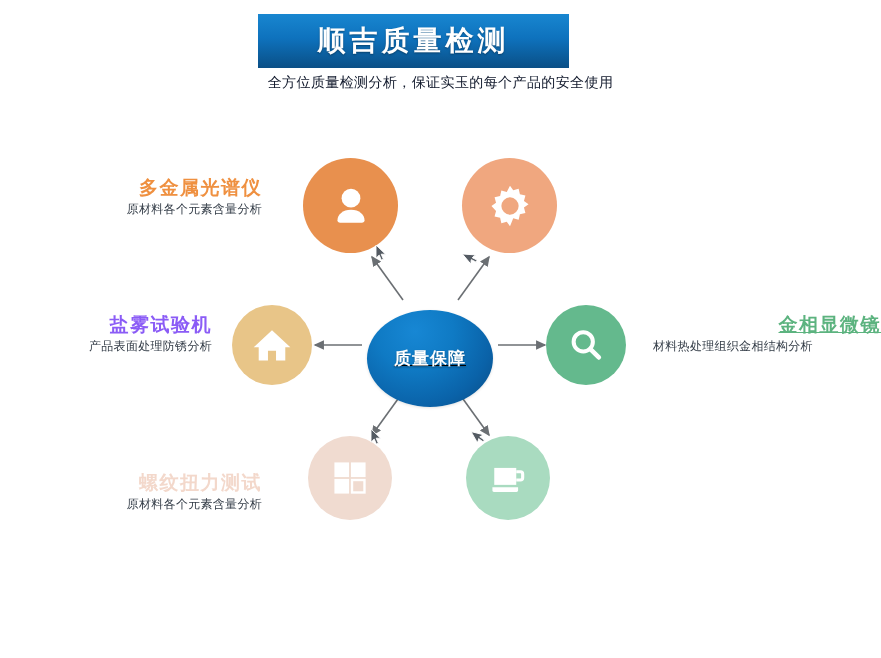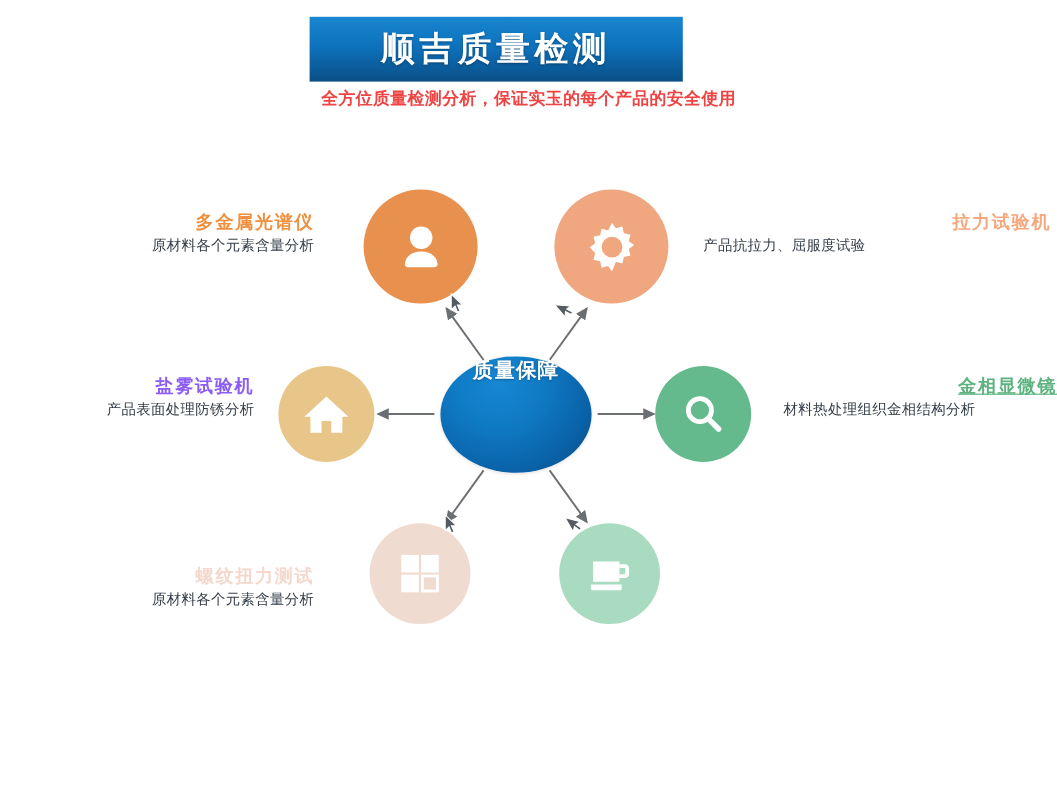--- a/index.html
+++ b/index.html
@@ -42,22 +42,22 @@
     text-shadow: 0 1px 2px rgba(0,0,0,0.35);
     line-height: 1;
   }
   .subtitle {
     position: absolute;
     left: 0;
     top: 74px;
     width: 881px;
     text-align: center;
     font-size: 14px;
-    font-weight: bold;
-    color: #ef4444;
+    font-weight: normal;
+    color: #0f172a;
     letter-spacing: 0.4px;
   }
 
   
   .stage {
     position: absolute;
     left: 0;
     top: 0;
     width: 881px;
     height: 658px;
@@ -67,29 +67,30 @@
     left: 0;
     top: 0;
     width: 881px;
     height: 658px;
   }
 
   
   .center-node {
     position: absolute;
     left: 367px;
-    top: 297px;
+    top: 310px;
     width: 126px;
     height: 97px;
     border-radius: 50%;
     background: radial-gradient(ellipse at 38% 22%, #1787d4 0%, #0f7ac4 35%, #0a62a8 70%, #0a4a80 100%);
     display: flex;
-    align-items: flex-start;
+    align-items: center;
     justify-content: center;
     box-shadow: 0 1px 3px rgba(0,0,0,0.12);
+    text-decoration: underline;
   }
   .center-node-label {
     color: #ffffff;
     font-size: 17px;
     font-weight: bold;
     letter-spacing: 1px;
     text-shadow: 0 1px 2px rgba(0,0,0,0.30);
   }
 
   
@@ -100,21 +101,21 @@
     align-items: center;
     justify-content: center;
   }
   .bubble svg { display: block; }
 
   
   .node-text { position: absolute; }
   .node-text.right { text-align: left; }
   .node-text.left  { text-align: right; }
   .node-title {
-    font-size: 15px;
+    font-size: 19px;
     font-weight: bold;
     letter-spacing: 1.5px;
     line-height: 1.25;
     white-space: nowrap;
     text-align: right;
   }
   .node-desc {
     font-size: 12px;
     color: #333c47;
     letter-spacing: 0.3px;
@@ -175,24 +176,20 @@
   </div>
 
   <div class="bubble" style="left:462px; top:158px; width:95px; height:95px; background:#f0a77f;">
     <span>
       <svg width="50" height="50" viewBox="0 0 48 48">
         <path fill="#ffffff" d="M24 4.5l3.1 4.4 5.2-1.4 1.2 5.3 5.3 1.2-1.4 5.2 4.4 3.1-4.4 3.1 1.4 5.2-5.3 1.2-1.2 5.3-5.2-1.4L24 43.5l-3.1-4.4-5.2 1.4-1.2-5.3-5.3-1.2 1.4-5.2L6.2 24l4.4-3.1-1.4-5.2 5.3-1.2 1.2-5.3 5.2 1.4z"></path>
         <circle cx="24" cy="24" r="8.3" fill="#f0a77f"></circle>
       </svg>
     </span>
   </div>
-  <div class="node-text right" style="left:586px; top:176px; width:290px;">
-    <div class="node-title" style="color:#f5a87d;">拉力试验机</div>
-    <div class="node-desc">产品抗拉力、屈服度试验</div>
-  </div>
 
   <div class="bubble" style="left:232px; top:305px; width:80px; height:80px; background:#e8c588;">
     <span>
       <svg width="44" height="44" viewBox="0 0 48 48">
         <path fill="#ffffff" d="M24 8L4 26.5h5.5V41h10.1V30.4h8.8V41h10.1V26.5H44z"></path>
       </svg>
     </span>
   </div>
   <div class="node-text left" style="left:0px; top:313px; width:212px;">
     <div class="node-title" style="color:#8b5cf6;">盐雾试验机</div>

